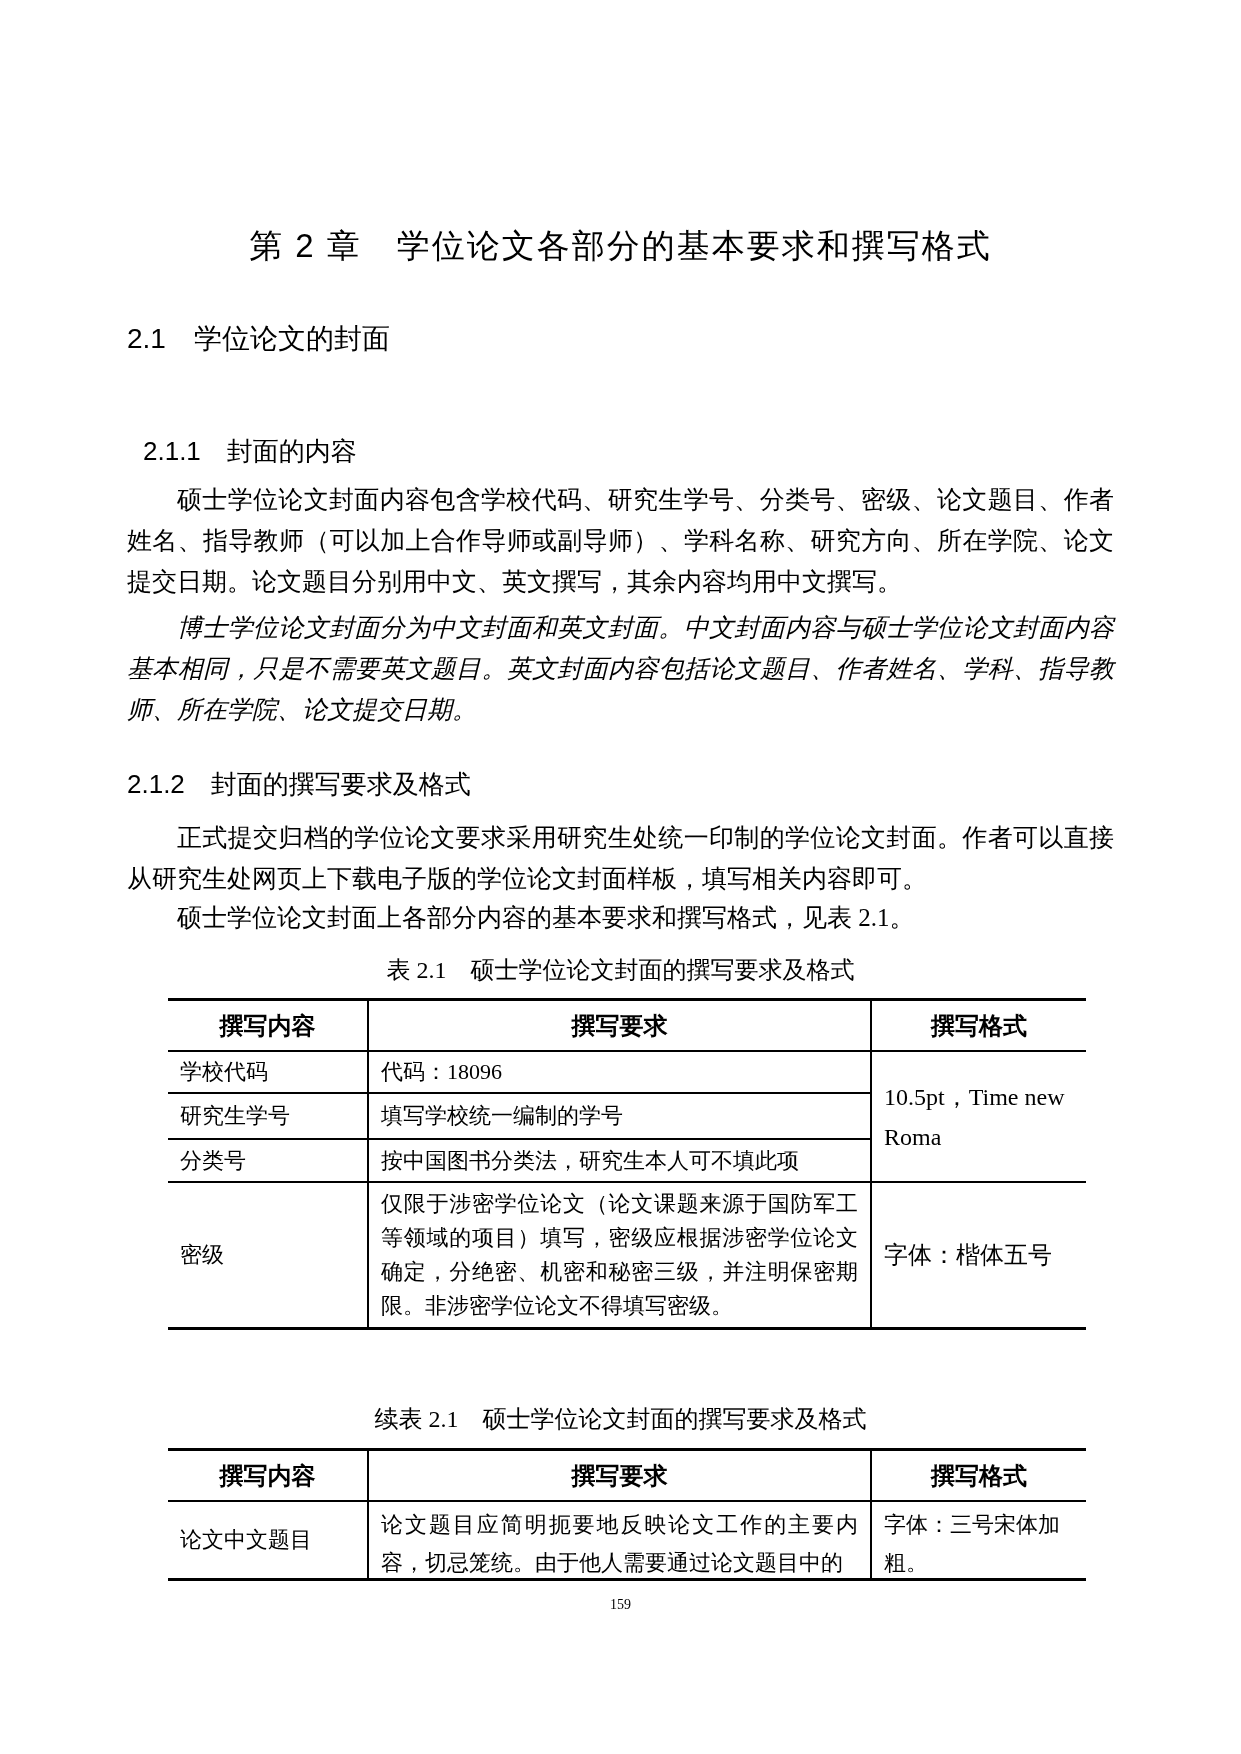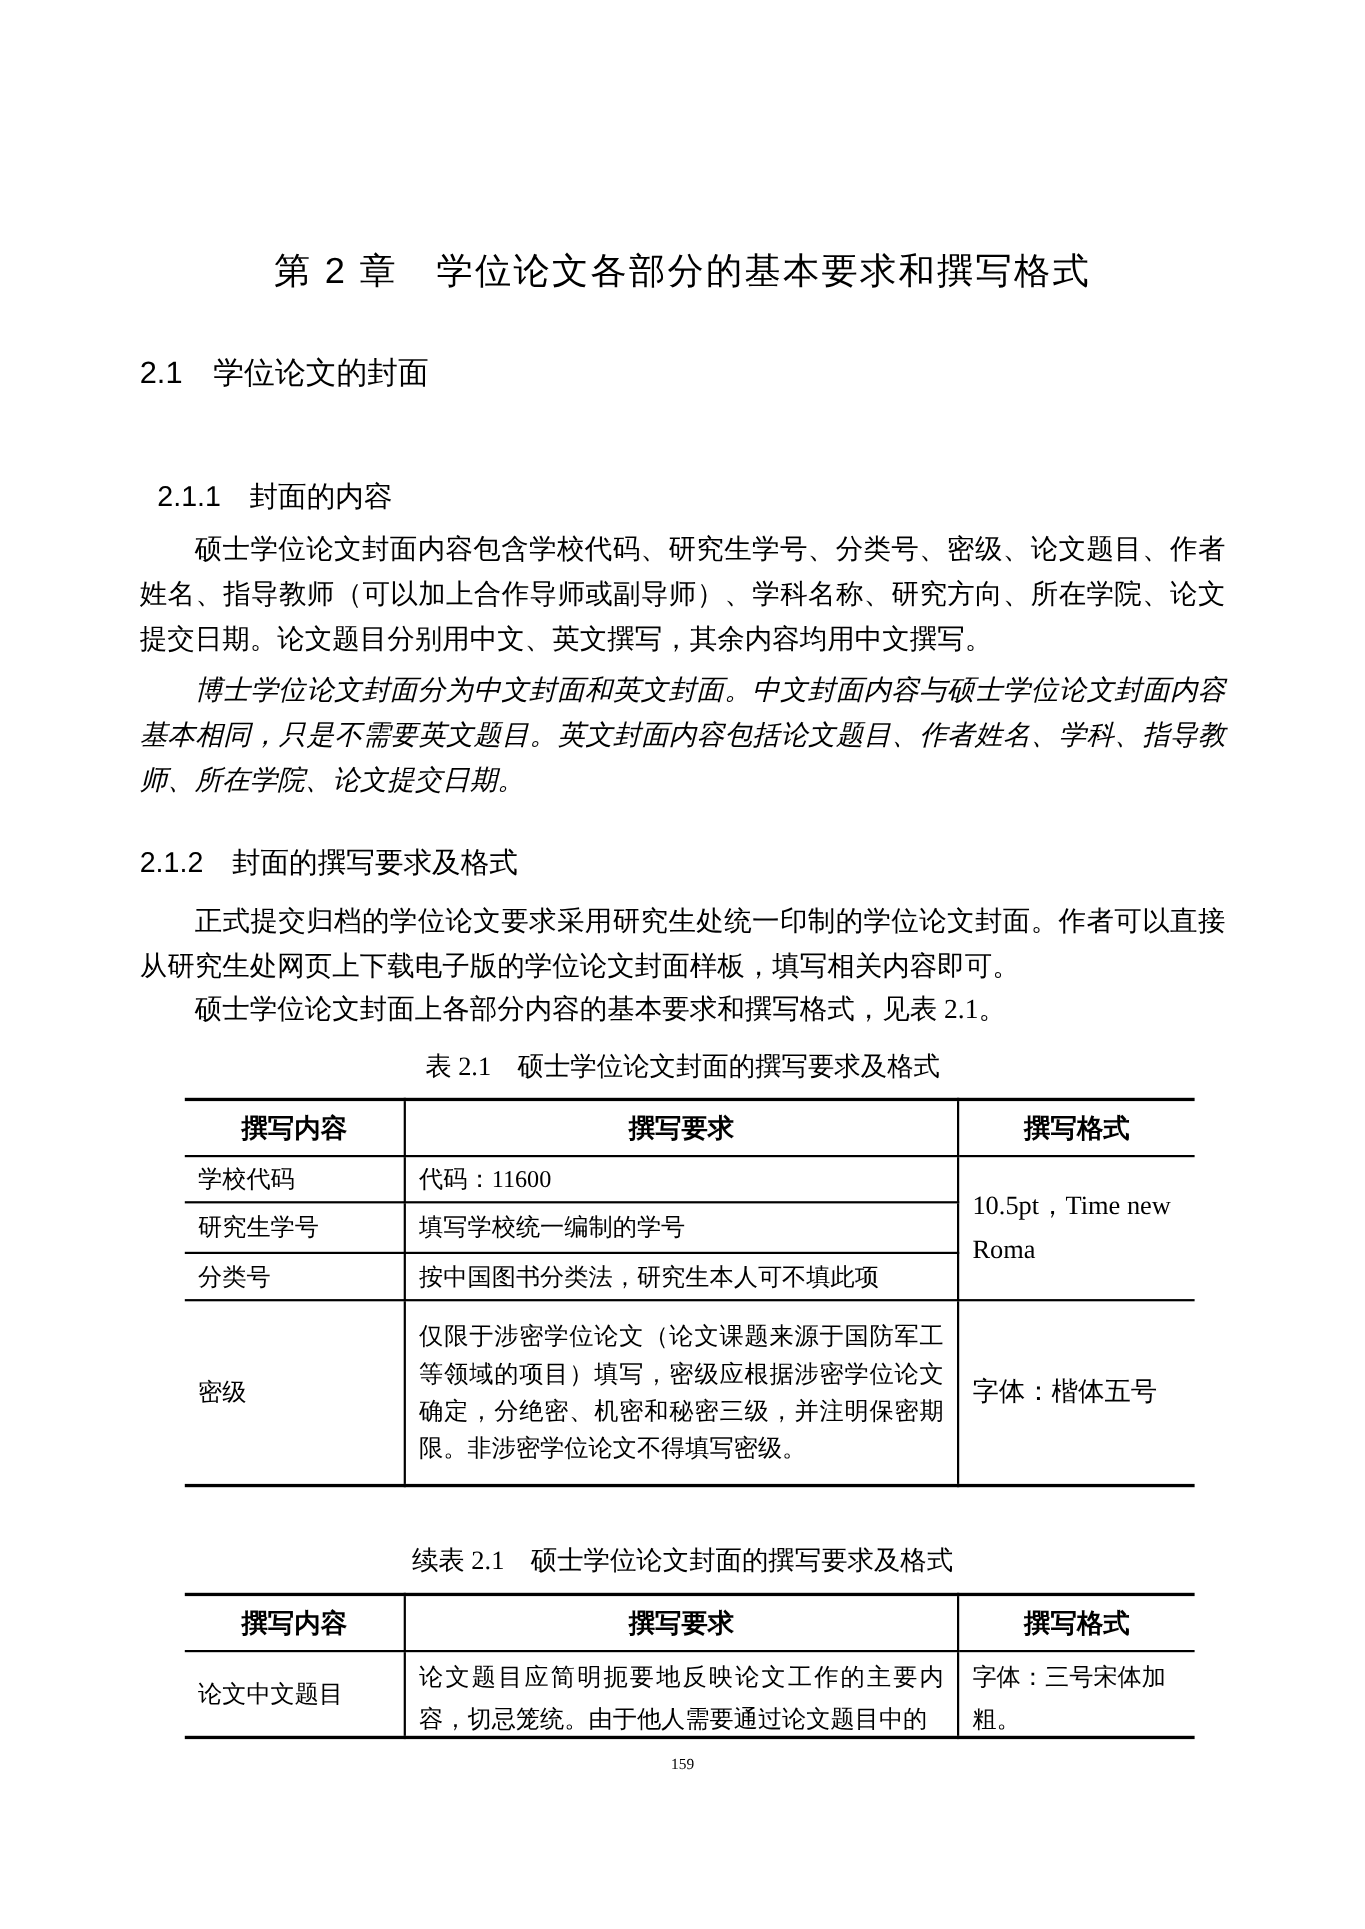--- a/index.html
+++ b/index.html
@@ -60,21 +60,21 @@
   }
   .doc-table td {
     font-size:22px; line-height:34px;
     vertical-align:middle; text-align:left;
   }
   .c1 { border-left:none !important; }
   .c3 { border-right:none !important; }
   td.c3 { font-size:24px; line-height:40px; }
   tr.r1 { height:42px; } tr.r2 { height:46px; } tr.r3 { height:43px; }
   tr.r4 { height:146px; }
-  tr.r4 td.c2 { text-align:justify; padding:15px 12px;margin-top:32px; }
+  tr.r4 td.c2 { text-align:justify; padding:4px 12px;margin-top:32px; }
   #table2 tr.r1 { height:75px; }
   #table2 td.c2, #table2 td.c3 { vertical-align:top; padding-top:4px; line-height:38px; text-align:justify; }
   #table2 td.c3 { font-size:22px; text-align:left; }
   .clip { height:70px; overflow:hidden; }
 
   #page-footer {
     top:1592px; left:0; width:1241px;
     font-size:14px; line-height:26px; text-align:center;
   }
 </style>
@@ -106,21 +106,21 @@
       <col style="width:215px">
   </colgroup>
   <tbody>
       <tr>
     <th class="c1">撰写内容</th>
     <th>撰写要求</th>
     <th class="c3">撰写格式</th>
   </tr>
   <tr class="r1">
     <td class="c1">学校代码</td>
-    <td class="c2">代码：11600</td>
+    <td class="c2">代码：18096</td>
     <td class="c3" rowspan="3">10.5pt，Time new Roma</td>
   </tr>
   <tr class="r2">
     <td class="c1">研究生学号</td>
     <td class="c2">填写学校统一编制的学号</td>
   </tr>
   <tr class="r3">
     <td class="c1">分类号</td>
     <td class="c2">按中国图书分类法，研究生本人可不填此项</td>
   </tr>

